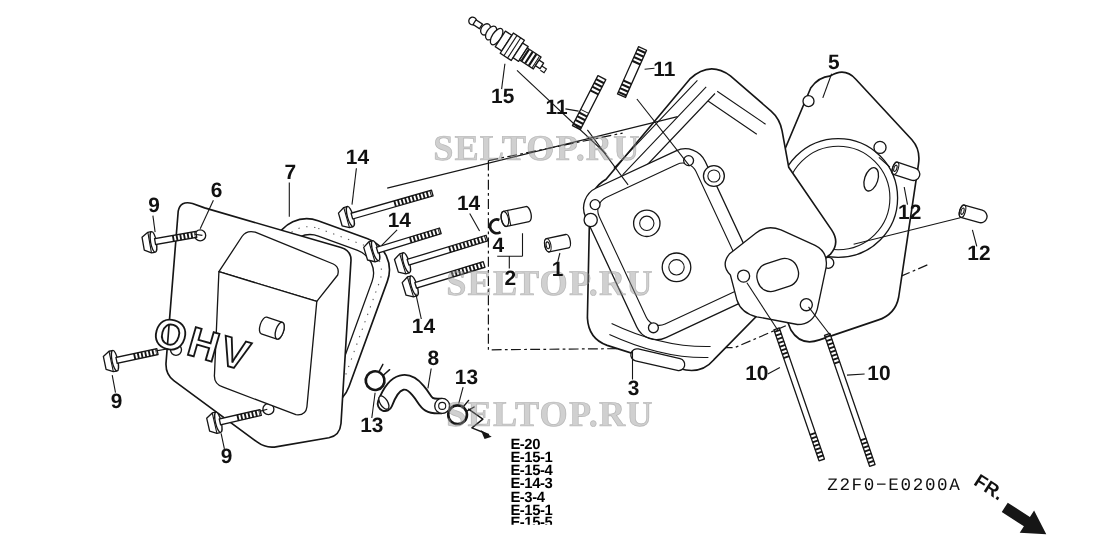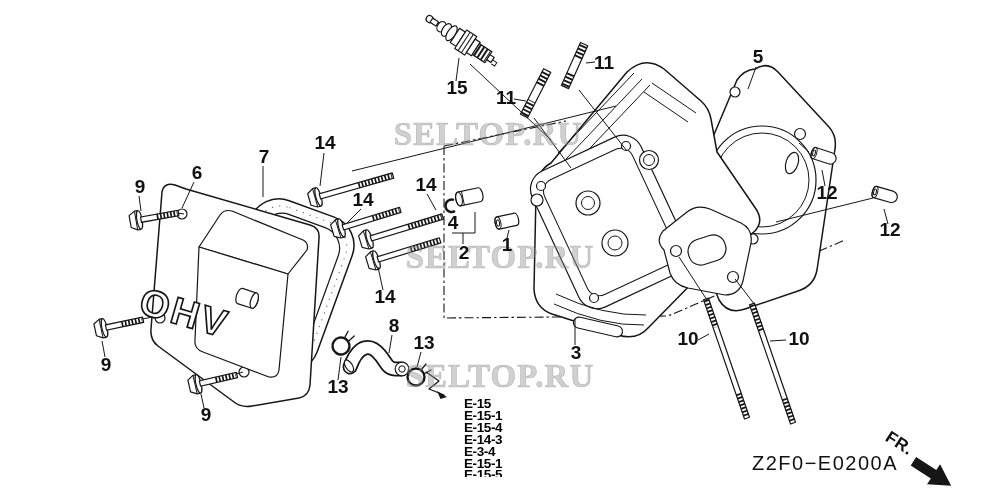--- a/index.html
+++ b/index.html
@@ -13,22 +13,22 @@
   .callout{font:bold 19px "Liberation Sans",sans-serif;fill:#111;}
   .wm{font:bold 33px "Liberation Serif",serif;fill:#8f8f8f;fill-opacity:.42;
       stroke:#8a8a8a;stroke-opacity:.5;stroke-width:.6;letter-spacing:1px;}
   .chain{stroke:#161616;fill:none;stroke-width:1.1;stroke-dasharray:9 3 2.5 3;}
   .ohv{font:bold 38px "Liberation Sans",sans-serif;fill:#fff;stroke:#161616;stroke-width:1.7;letter-spacing:3px;}
   .fr-text{font:bold 17px "Liberation Sans",sans-serif;fill:#111;letter-spacing:.5px;}
   .ref-list{position:absolute;left:464px;top:398px;font-weight:bold;font-size:13.5px;
             line-height:11.9px;letter-spacing:-0.4px;color:#000;cursor:pointer;}
   .ref-list span{display:block;}
   .ref-list span:nth-child(7){height:8px;overflow:hidden;}
-  .diagram-code{position:absolute;left:752px;top:452px;font-family:Liberation Sans, sans-serif;
-            font-size:20px;letter-spacing:1.5px;color:#111;}
+  .diagram-code{position:absolute;left:752px;top:432px;font-family:Liberation Mono, monospace;
+            font-size:16px;letter-spacing:1.5px;color:#111;}
 </style>
 </head>
 <body>
 
 <div class="stage">
 <svg width="1000" height="499" viewBox="0 0 1000 499">
 
   <defs>
     <g id="bolthead">
       <path class="fw2" d="M-3,-9.5 L-9,-6 L-9,6 L-3,9.5 L0,9.5 L0,-9.5 Z"></path>
@@ -300,21 +300,21 @@
     <text class="callout" x="890" y="236">12</text>
   </g>
 
   <g transform="translate(886,441) rotate(33)">
     <text class="fr-text" x="-2" y="0">FR.</text>
     <path d="M34,-3 h24 v-7 l21,12 l-21,12 v-7 h-24 z" fill="#161616"></path>
   </g>
 </svg>
 
   <div class="ref-list">
-    <span>E-15</span>
+    <span>E-20</span>
     <span>E-15-1</span>
     <span>E-15-4</span>
     <span>E-14-3</span>
     <span>E-3-4</span>
     <span>E-15-1</span>
     <span>E-15-5</span>
   </div>
 
   <div class="diagram-code">Z2F0−E0200A</div>
 </div>

